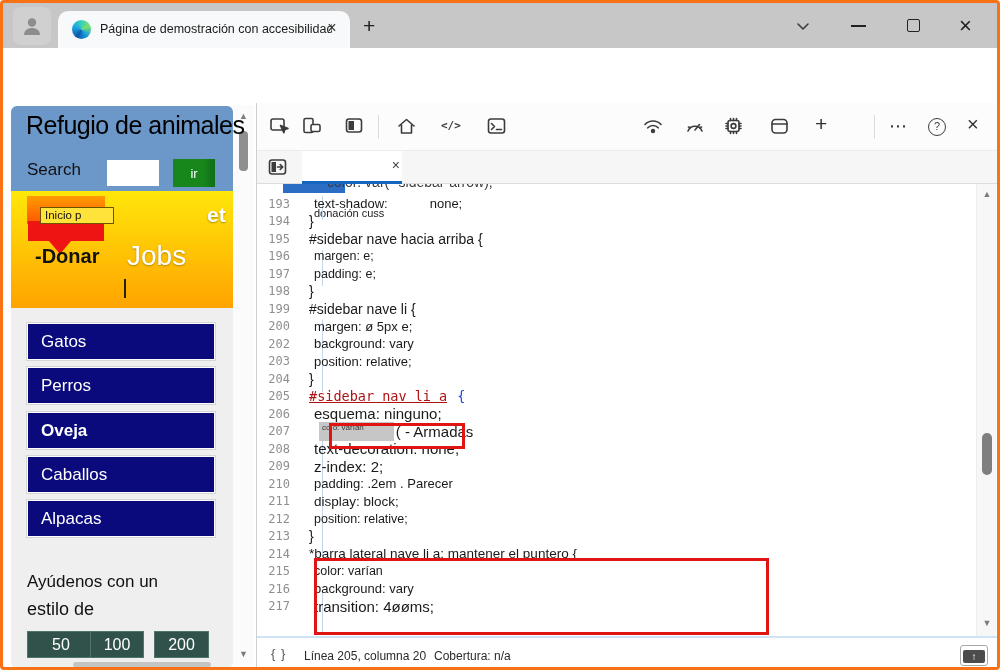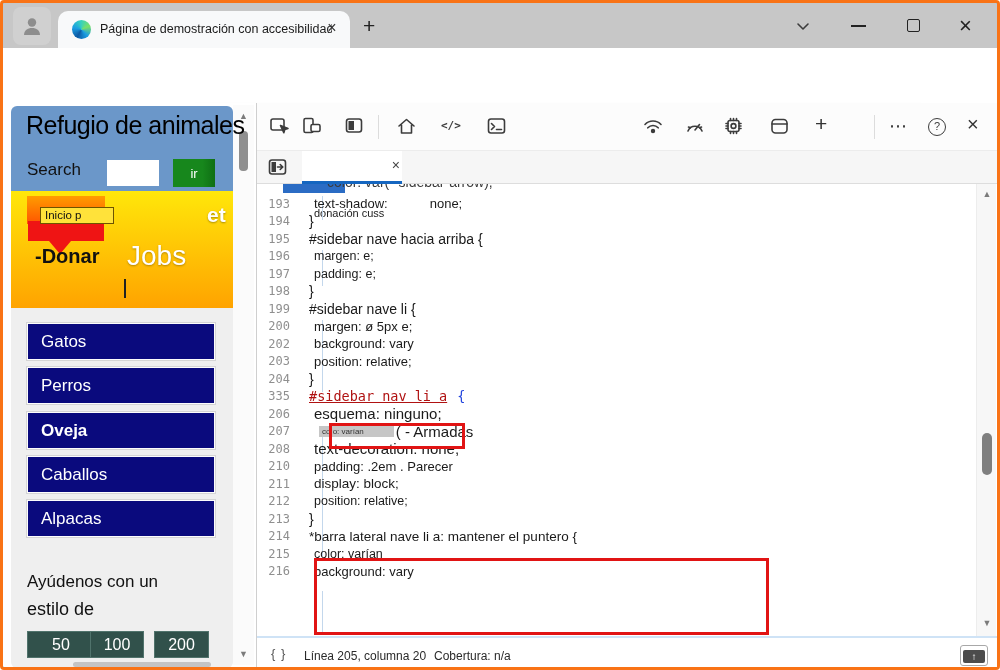--- a/index.html
+++ b/index.html
@@ -81,21 +81,21 @@
   .l192 { position:absolute; left:70px; top:-10px; font-size:14px; color:#3a3a3a; text-decoration:line-through; white-space:nowrap; }
   .code-rows { position:absolute; left:0; top:11px; width:720px; }
   .crow { height:17.5px; display:flex; align-items:center; }
   .gut { width:50px; text-align:right; padding-right:17px; font-family:"DejaVu Sans Mono", monospace; font-size:12px; color:#8f8f8f; flex:none; }
   .seg { color:#1a1a1a; white-space:pre; margin-left:2px; }
   .ind { margin-left:7px; }
   .f12{font-size:12.5px} .f13{font-size:13px} .f135{font-size:13.5px} .f14{font-size:14px} .f15{font-size:15px}
   .gap40 { margin-left:42px; }
   .selred { font-family:"DejaVu Sans Mono", monospace; color:#b01212; text-decoration:underline; }
   .bluebrace { color:#2244dd; font-family:"DejaVu Sans Mono", monospace; }
-  .tiny { font-size:8px; color:#333; background:#c6c6c6; padding:1px 30px 1px 3px; margin-left:12px; }
+  .tiny { font-size:8px; color:#333; background:#c6c6c6; padding:1px 30px 9px 3px; margin-left:12px; }
   .guide { position:absolute; left:65px; width:1px; background:#c3d7ec; }
   .errbox { position:absolute; border:3px solid #e11414; }
   .box1 { left:72px; top:239px; width:136px; height:26px; }
   .box2 { left:57px; top:374px; width:455px; height:77px; }
   .escroll { position:absolute; left:719px; top:0; width:20px; height:454px; background:#f7f7f7; border-left:1px solid #ededed; }
   .ethumb { position:absolute; left:5px; top:249px; width:10px; height:42px; background:#7f7f7f; border-radius:5px; }
   .earrow { position:absolute; left:0; width:20px; text-align:center; font-size:9px; color:#7b7b7b; }
 
   .statusbar { position:absolute; left:0; top:537px; width:747px; height:33px; background:#fff; }
   .pp { position:absolute; left:14px; top:6px; font-size:13px; color:#555; letter-spacing:1px; }
@@ -352,38 +352,42 @@
             </div>
           <div class="crow">
               <span class="gut">203</span>
               <span class="seg ind f13">position: relative;</span>
             </div>
           <div class="crow">
               <span class="gut">204</span>
               <span class="seg f14">}</span>
             </div>
           <div class="crow">
-              <span class="gut">335</span>
+              <span class="gut">205</span>
               <span class="seg selred f135">#sidebar nav li a</span>
               <span class="seg bluebrace f135"> {</span>
             </div>
           <div class="crow">
               <span class="gut">206</span>
               <span class="seg ind f15">esquema: ninguno;</span>
             </div>
           <div class="crow">
               <span class="gut">207</span>
               <span class="seg tiny">co o: varían</span>
               <span class="seg f15">( - Armadas</span>
             </div>
           <div class="crow">
               <span class="gut">208</span>
               <span class="seg ind f15">text-decoration: none;</span>
             </div>
           <div class="crow">
+              <span class="gut">209</span>
+              <span class="seg ind f15">z-index: 2;</span>
+            </div>
+          <div class="crow">
               <span class="gut">210</span>
               <span class="seg ind f13">padding: .2em . Parecer</span>
             </div>
           <div class="crow">
               <span class="gut">211</span>
               <span class="seg ind f135">display: block;</span>
             </div>
           <div class="crow">
               <span class="gut">212</span>
               <span class="seg ind f12">position: relative;</span>
@@ -396,20 +400,24 @@
               <span class="gut">214</span>
               <span class="seg f135">*barra lateral nave li a: mantener el puntero {</span>
             </div>
           <div class="crow">
               <span class="gut">215</span>
               <span class="seg ind f12">color: varían</span>
             </div>
           <div class="crow">
               <span class="gut">216</span>
               <span class="seg ind f13">background: vary</span>
+            </div>
+          <div class="crow">
+              <span class="gut">217</span>
+              <span class="seg ind f15">transition: 4øøms;</span>
             </div>
         </div>
 
         <div class="errbox box1"></div>
         <div class="errbox box2"></div>
 
         <div class="escroll">
           <div class="earrow" style="top:5px">▲</div>
           <div class="ethumb"></div>
           <div class="earrow" style="bottom:10px">▼</div>

